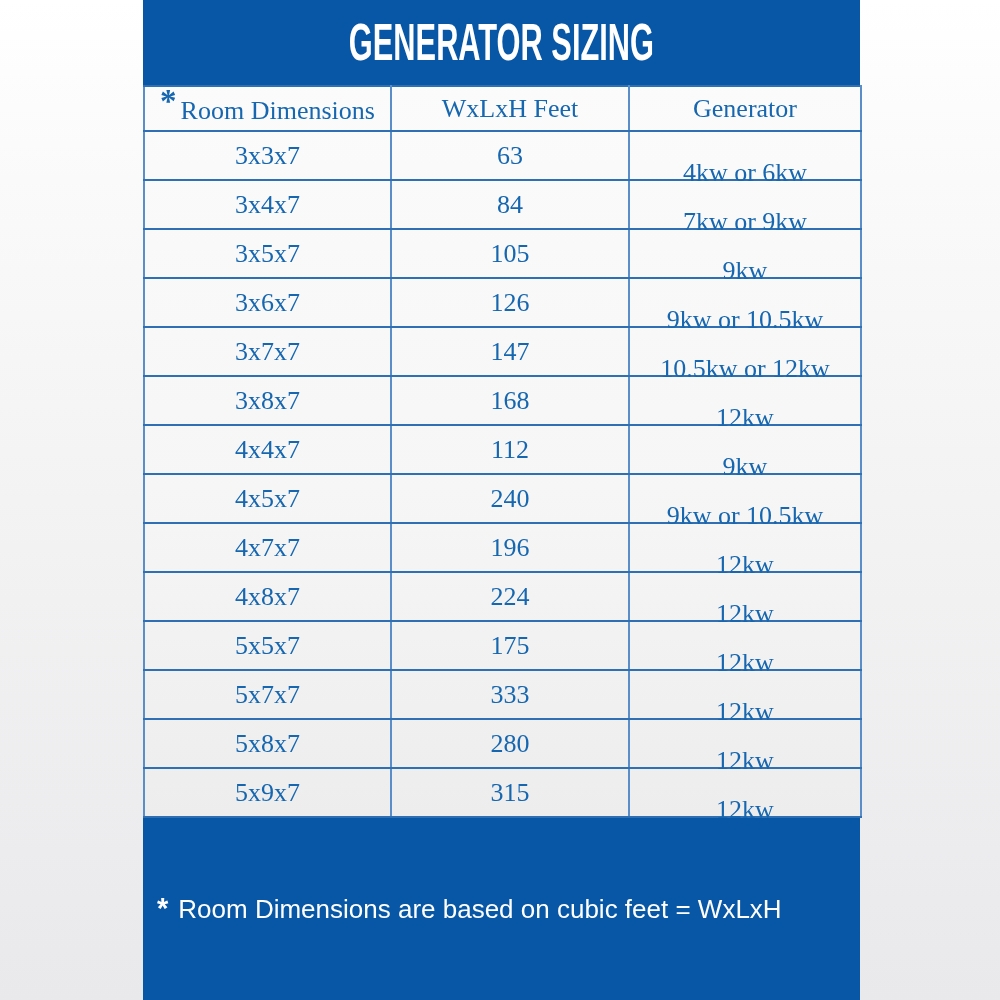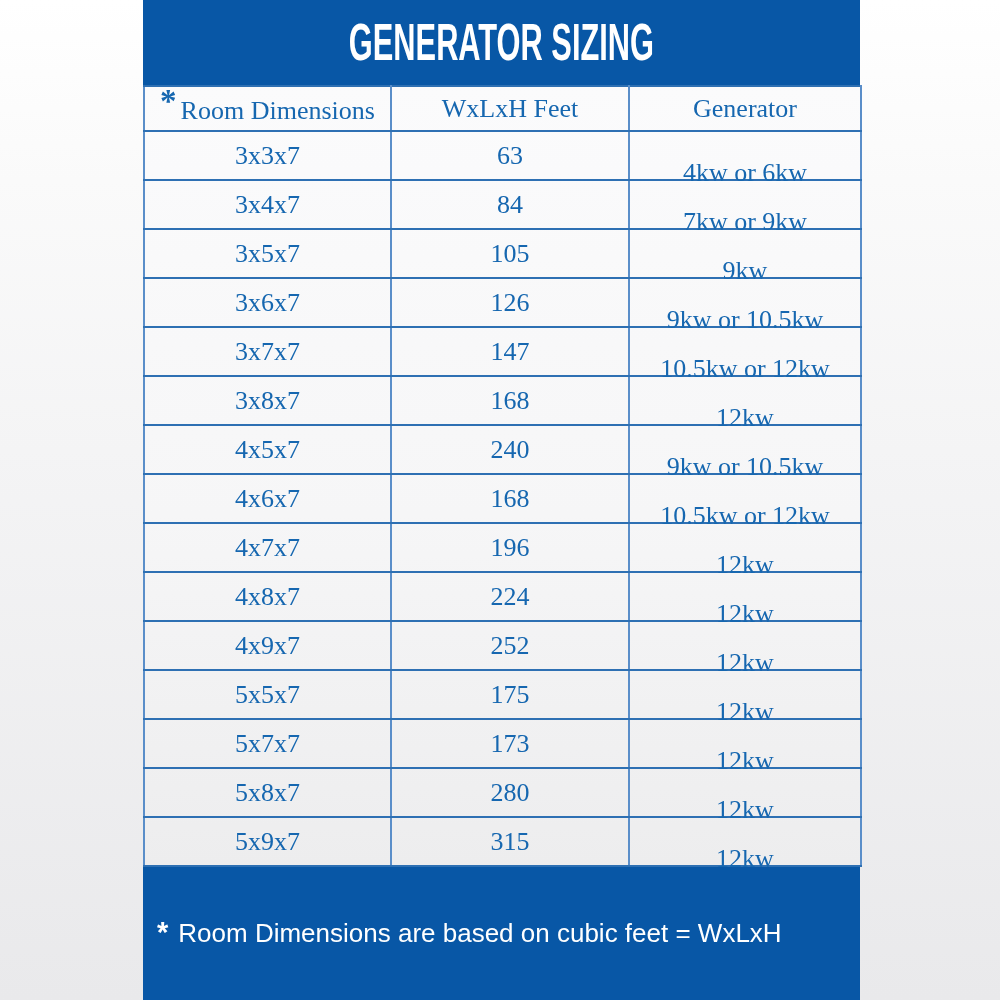--- a/index.html
+++ b/index.html
@@ -152,61 +152,56 @@
             <td class="cf">147</td>
             <td class="gen"><span>10.5kw or 12kw</span></td>
           </tr>
 
           <tr class="data-row">
             <td class="dim">3x8x7</td>
             <td class="cf">168</td>
             <td class="gen"><span>12kw</span></td>
           </tr>
 
+          <tr class="data-row">
+            <td class="dim">4x4x7</td>
+            <td class="cf">112</td>
+            <td class="gen"><span>9kw</span></td>
+          </tr>
 
           <tr class="data-row">
             <td class="dim">4x5x7</td>
             <td class="cf">240</td>
             <td class="gen"><span>9kw or 10.5kw</span></td>
           </tr>
 
-          <tr class="data-row">
-            <td class="dim">4x6x7</td>
-            <td class="cf">168</td>
-            <td class="gen"><span>10.5kw or 12kw</span></td>
-          </tr>
 
           <tr class="data-row">
             <td class="dim">4x7x7</td>
             <td class="cf">196</td>
             <td class="gen"><span>12kw</span></td>
           </tr>
 
           <tr class="data-row">
             <td class="dim">4x8x7</td>
             <td class="cf">224</td>
             <td class="gen"><span>12kw</span></td>
           </tr>
 
-          <tr class="data-row">
-            <td class="dim">4x9x7</td>
-            <td class="cf">252</td>
-            <td class="gen"><span>12kw</span></td>
-          </tr>
 
           <tr class="data-row">
             <td class="dim">5x5x7</td>
             <td class="cf">175</td>
             <td class="gen"><span>12kw</span></td>
           </tr>
 
 
           <tr class="data-row">
             <td class="dim">5x7x7</td>
-            <td class="cf">173</td>
+            <td class="cf">333</td>
             <td class="gen"><span>12kw</span></td>
           </tr>
 
           <tr class="data-row">
             <td class="dim">5x8x7</td>
             <td class="cf">280</td>
             <td class="gen"><span>12kw</span></td>
           </tr>
 
           <tr class="data-row">

